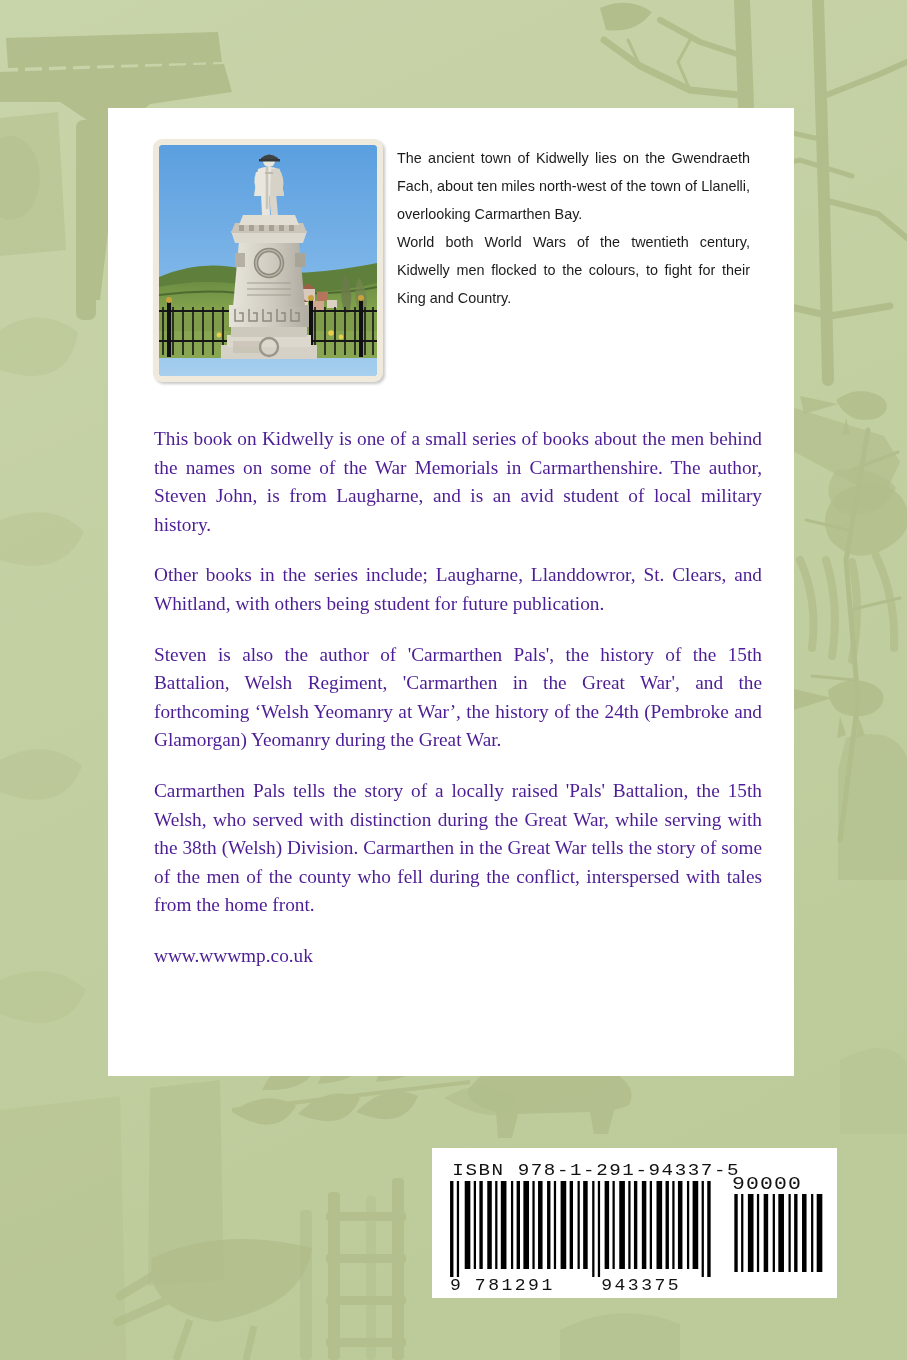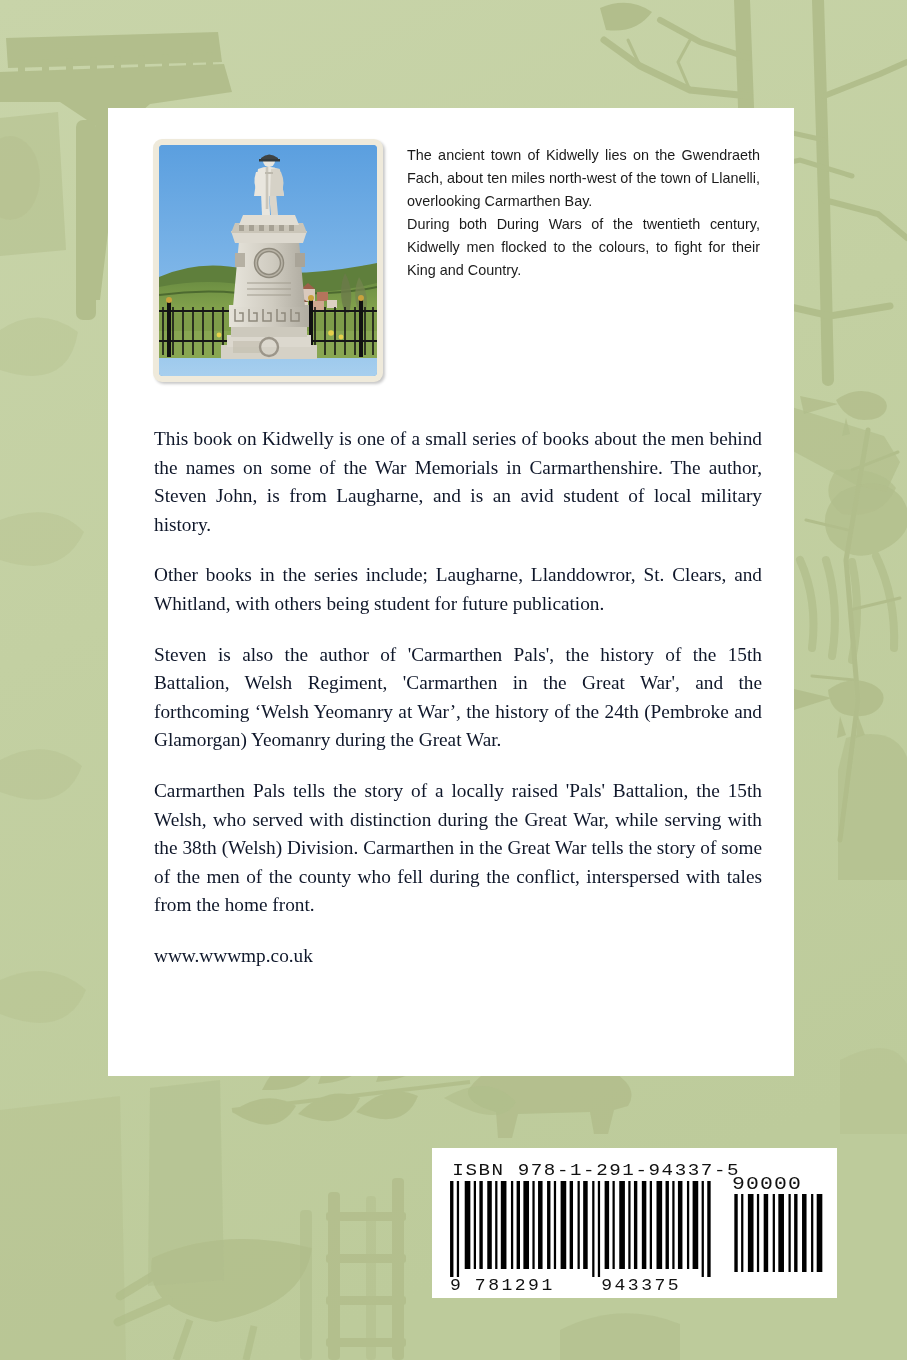--- a/index.html
+++ b/index.html
@@ -61,42 +61,42 @@
     bottom: 6px;
     border-radius: 4px;
     overflow: hidden;
     background: #6aa7e0;
   }
   .photo-svg { display: block; width: 100%; height: 100%; }
 
   
   .caption {
     position: absolute;
-    left: 299px;
+    left: 289px;
     top: 36px;
     width: 353px;
     font-family: "Liberation Sans", sans-serif;
     font-size: 14.4px;
-    line-height: 23px;
+    line-height: 28px;
     color: #1b1b1b;
     text-align: justify;
     text-justify: inter-word;
   }
   .caption p { margin: 0; }
 
   
   .body-text {
     position: absolute;
     left: 46px;
     top: 317px;
     width: 608px;
     font-family: "Liberation Serif", serif;
     font-size: 19.3px;
     line-height: 28.6px;
-    color: #0f172a;
+    color: #4c1d95;
     text-align: justify;
     text-justify: inter-word;
   }
   .body-text p { margin: 0 0 22px 0; }
   .body-text p:last-child { margin-bottom: 0; }
   .body-text p.url { text-align: left; }
 
   
   .barcode-box {
     position: absolute;
@@ -389,21 +389,21 @@
           </g>
 
           <path d="M108 22 L108 64" stroke="#c9c5ba" stroke-width="2.6"></path>
           <path d="M106 28 L114 28" stroke="#bdb9ad" stroke-width="2"></path>
         </svg>
       </div>
     </div>
 
     <div class="caption">
       <p>The ancient town of Kidwelly lies on the Gwendraeth Fach, about ten miles north-west of the town of Llanelli, overlooking Carmarthen Bay.</p>
-      <p>During both During Wars of the twentieth century, Kidwelly men flocked to the colours, to fight for their King and Country.</p>
+      <p>World both World Wars of the twentieth century, Kidwelly men flocked to the colours, to fight for their King and Country.</p>
     </div>
 
     <div class="body-text">
       <p>This book on Kidwelly is one of a small series of books about the men behind the names on some of the War Memorials in Carmarthenshire. The author, Steven John, is from Laugharne, and is an avid student of local military history.</p>
       <p>Other books in the series include; Laugharne, Llanddowror, St. Clears, and Whitland, with others being student for future publication.</p>
       <p>Steven is also the author of 'Carmarthen Pals', the history of the 15th Battalion, Welsh Regiment, 'Carmarthen in the Great War', and the forthcoming ‘Welsh Yeomanry at War’, the history of the 24th (Pembroke and Glamorgan) Yeomanry during the Great War.</p>
       <p>Carmarthen Pals tells the story of a locally raised 'Pals' Battalion, the 15th Welsh, who served with distinction during the Great War, while serving with the 38th (Welsh) Division. Carmarthen in the Great War tells the story of some of the men of the county who fell during the conflict, interspersed with tales from the home front.</p>
       <p class="url">www.wwwmp.co.uk</p>
     </div>
 

